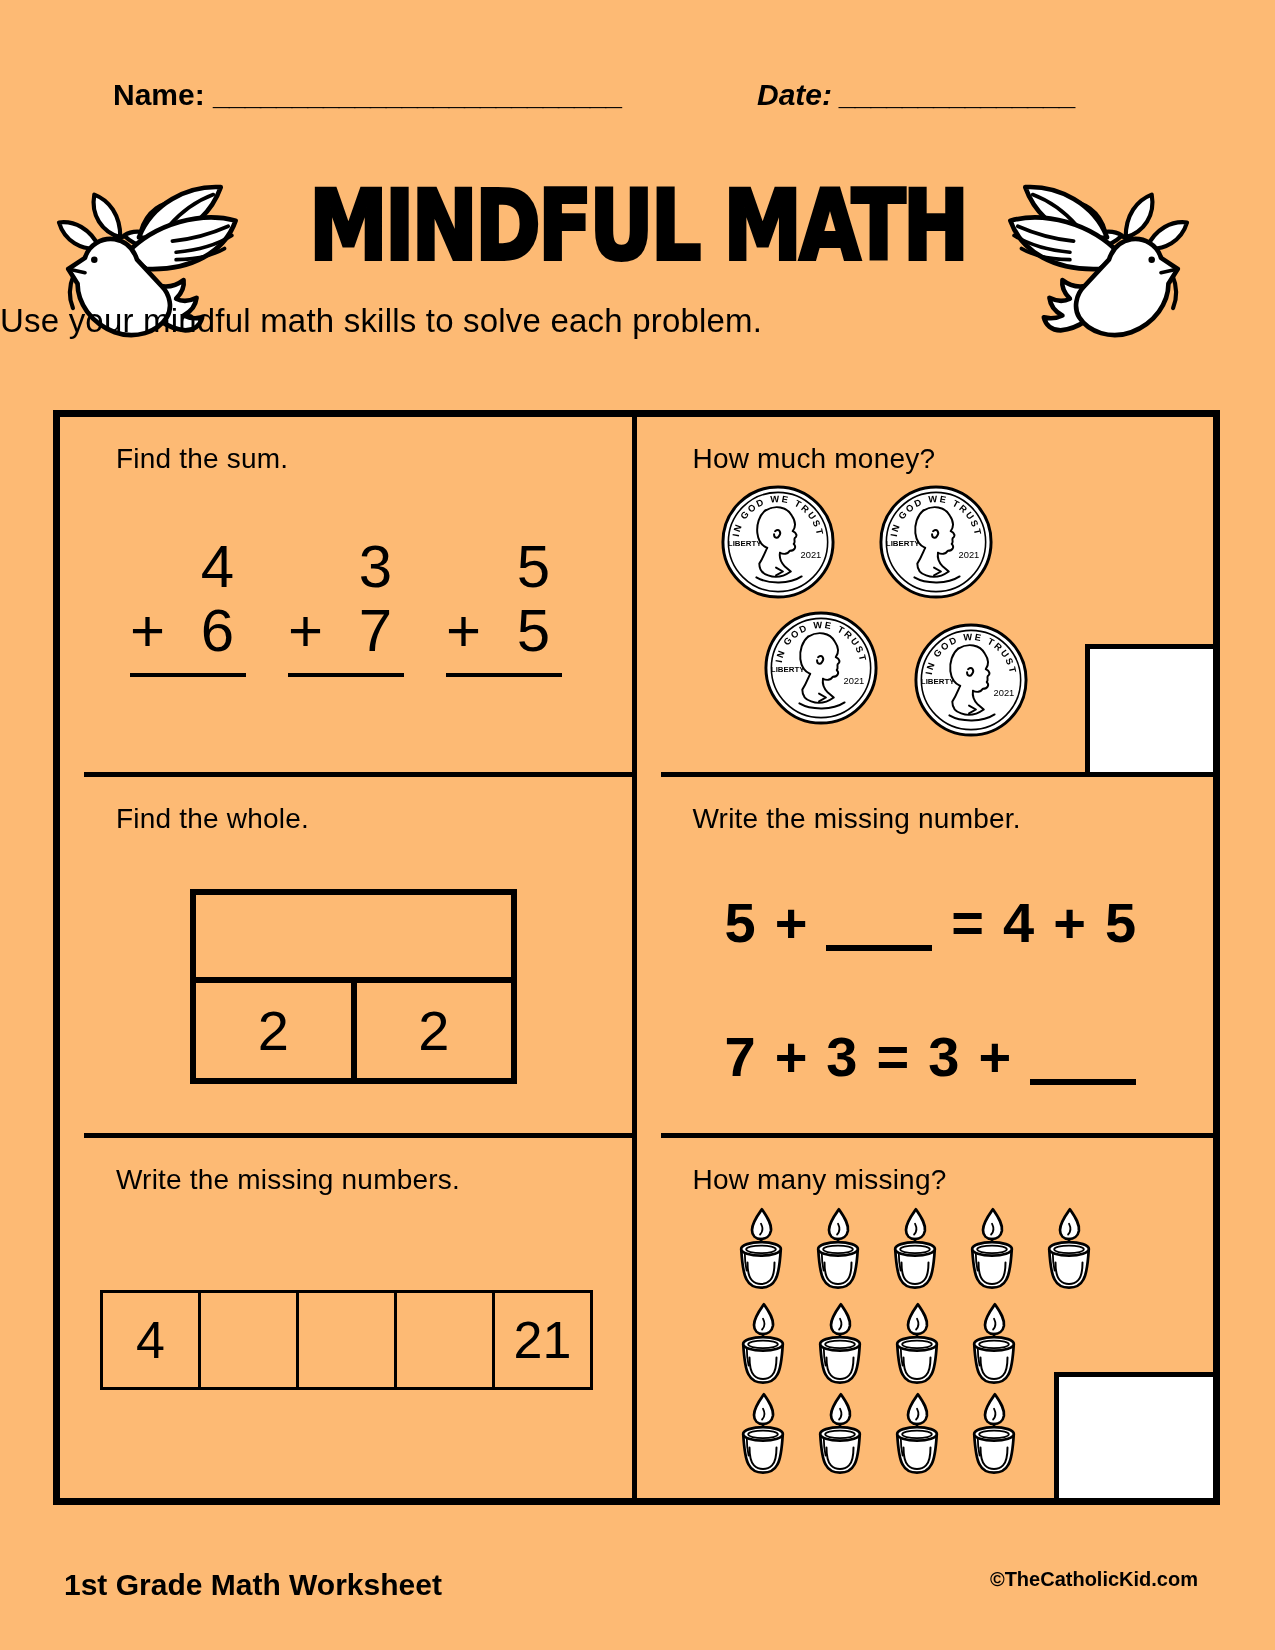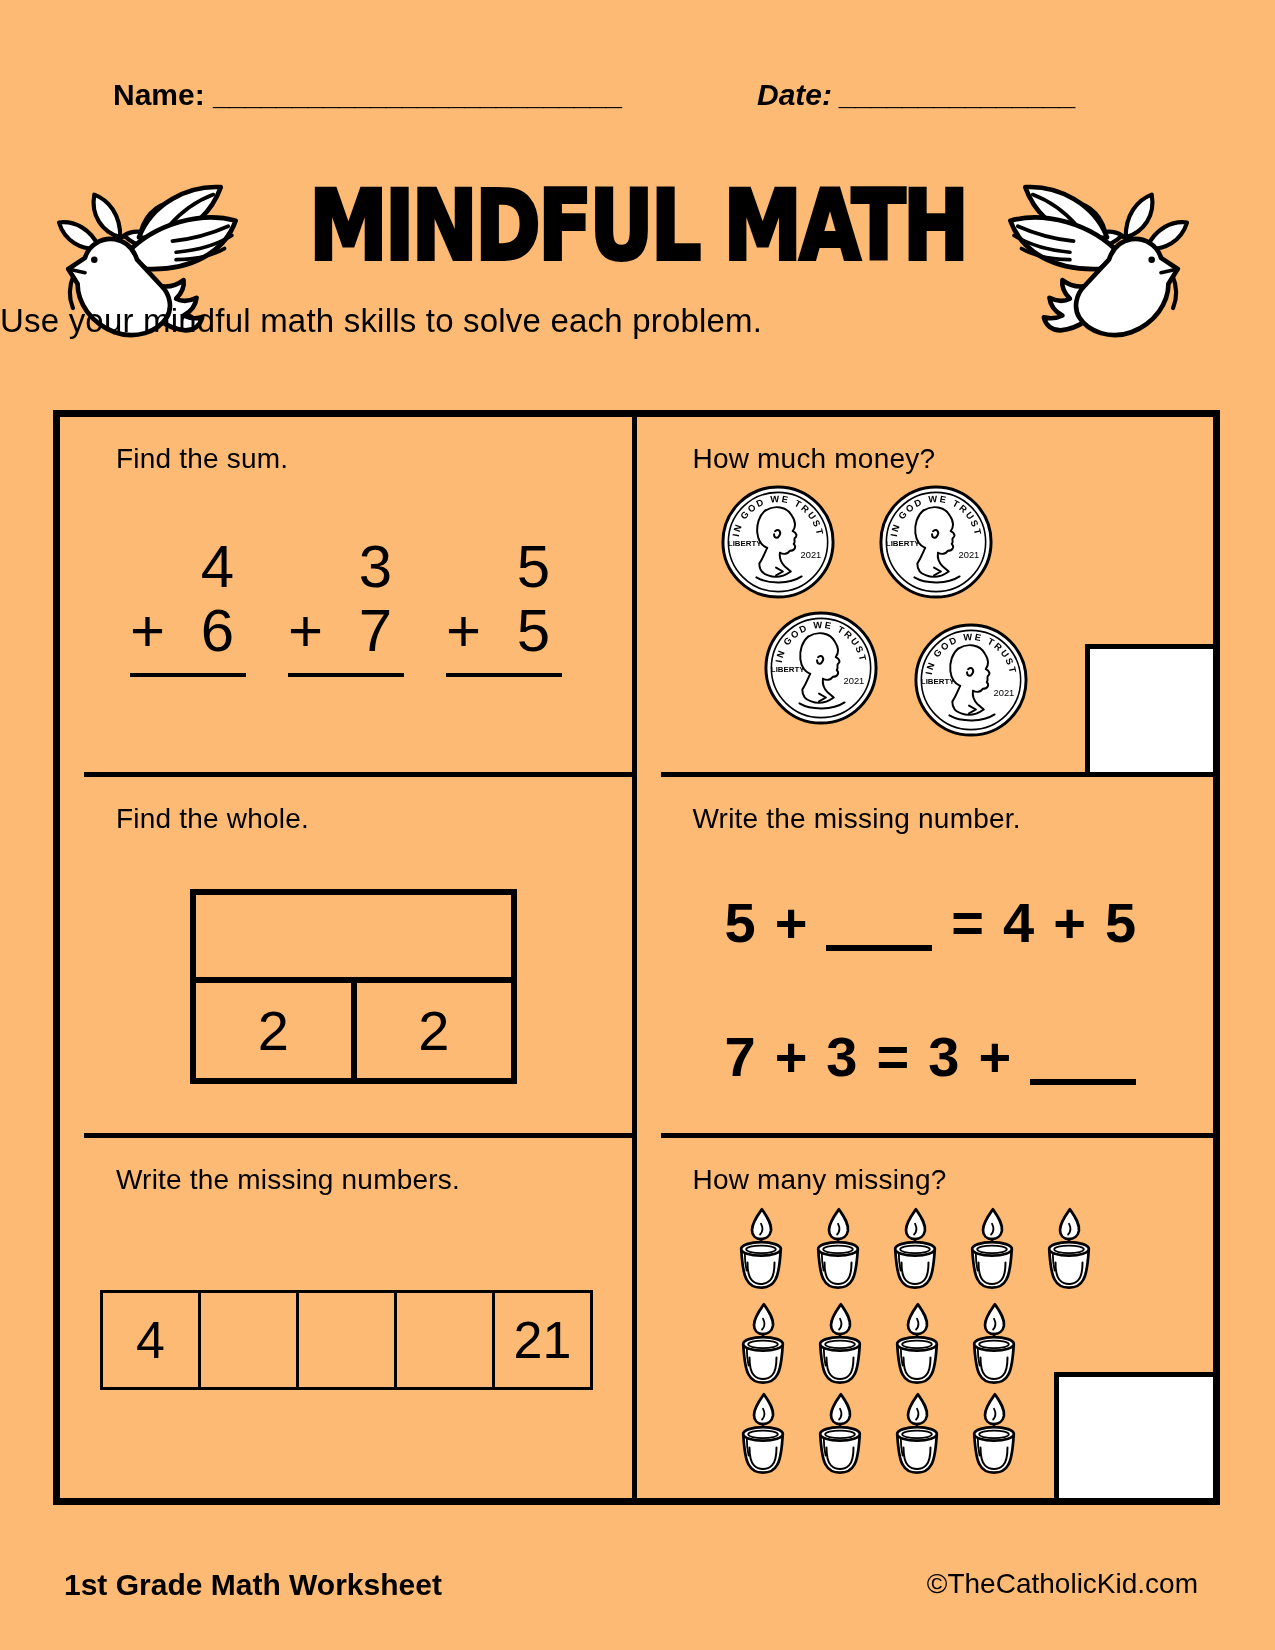--- a/index.html
+++ b/index.html
@@ -70,21 +70,21 @@
            font-size:52px;}
   .seq-box.first{margin-left:0;}
 
   
   .crow{position:absolute;display:flex;gap:23px;}
   .crow1{left:73px;top:68px;} .crow2{left:75px;top:163px;} .crow3{left:75px;top:253px;}
   .votive{width:54px;height:84px;}
 
   
   .footer-left{position:absolute;left:64px;top:1568px;font-size:30px;font-weight:bold;}
-  .footer-right{position:absolute;right:77px;top:1568px;font-size:28px;font-weight:normal;}
+  .footer-right{position:absolute;right:77px;top:1568px;font-size:20px;font-weight:bold;}
 
   .defs{position:absolute;width:0;height:0;overflow:hidden;}
 </style>
 </head>
 <body>
 
 <svg class="defs" aria-hidden="true">
   <defs>
 
     <symbol id="sym-dove" viewBox="0 0 230 185">

